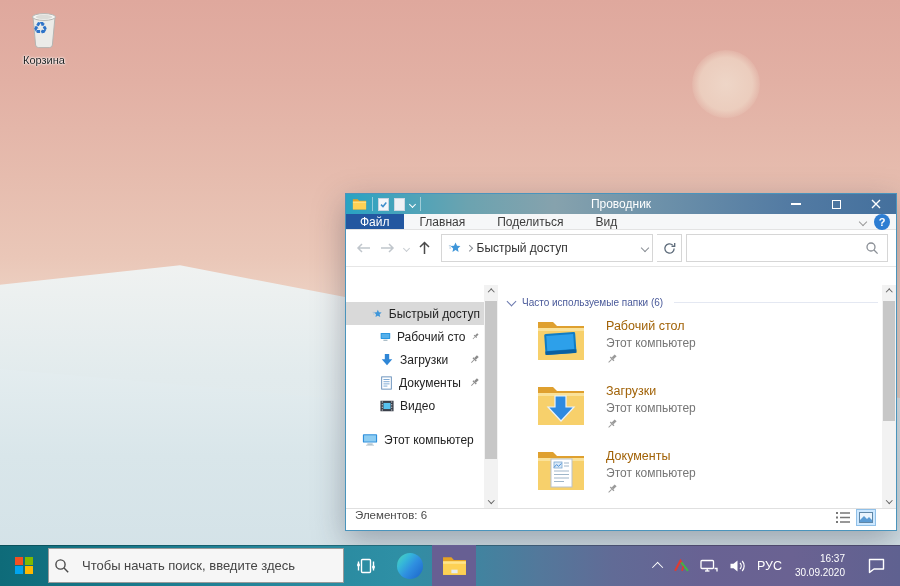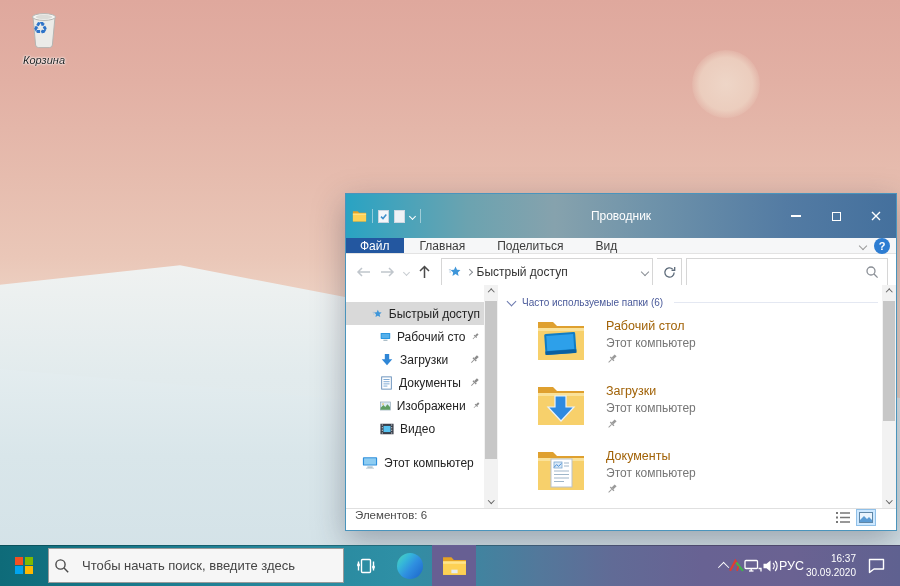--- a/index.html
+++ b/index.html
@@ -16,27 +16,27 @@
     background:linear-gradient(180deg,#f0f2f1 0%,#e2ebed 35%,#dae7ea 100%);
     clip-path:polygon(0 7%,20% 1%,48% 16%,78% 34%,100% 42%,100% 100%,0 100%);}
   .dune-b{position:absolute;left:0;top:350px;width:900px;height:236px;
     background:linear-gradient(180deg,#e6eef0 0%,#d9e6ea 45%,#d2e1e7 100%);
     clip-path:polygon(0 8%,30% 18%,62% 30%,100% 26%,100% 100%,0 100%);}
 
   
   .deskicon{position:absolute;left:8px;top:8px;width:72px;text-align:center;cursor:default;}
   .bin-wrap{position:relative;width:36px;height:42px;margin:0 auto;}
   .bin-label{display:inline-block;margin-top:2px;font-size:11px;color:#1d1d1d;
-    text-shadow:0 0 3px #fff,0 0 2px #fff,0 0 1px #fff;font-style:italic;}
+    text-shadow:0 0 3px #fff,0 0 2px #fff,0 0 1px #fff;}
   .bin-glyph{position:absolute;left:7px;top:10px;font-size:17px;color:#2e74c9;}
 
   
   .win{position:absolute;left:345px;top:193px;width:552px;height:338px;background:#fff;
     border:1px solid #4a94bc;box-shadow:0 10px 30px rgba(40,40,60,.35);font-size:12px;color:#222;}
-  .titlebar{position:relative;height:44px;display:flex;align-items:center;
+  .titlebar{position:relative;height:20px;display:flex;align-items:center;
     background:linear-gradient(90deg,#29a3c3 0%,#6ba3b0 22%,#86a2ad 38%,#6f93aa 55%,#537ba3 80%,#44709d 100%);}
   .qat{display:flex;align-items:center;gap:5px;padding-left:6px;z-index:2;}
   .qat-sep{width:1px;height:14px;background:rgba(255,255,255,.45);}
   .title-text{position:absolute;left:0;right:0;text-align:center;color:#fff;font-size:12px;}
   .wctrls{margin-left:auto;display:flex;z-index:2;}
   .wctrl{width:40px;height:28px;display:flex;align-items:center;justify-content:center;}
   .min-glyph{width:10px;height:1.5px;background:#fff;}
   .max-glyph{width:9px;height:9px;border:1.4px solid #fff;}
 
   .tabsrow{height:16px;background:#f6f7f8;display:flex;align-items:stretch;border-bottom:1px solid #e3e3e3;}
@@ -96,21 +96,21 @@
   .startbtn{width:48px;display:flex;align-items:center;justify-content:center;}
   .winlogo{display:grid;grid-template-columns:8px 8px;grid-template-rows:8px 8px;gap:1.5px;}
   .winlogo i{display:block;}
   .tb-search{width:296px;margin:3px 0;background:#f6f6f6;border:1px solid #9a9a9a;
     display:flex;align-items:center;gap:10px;padding:0 5px;}
   .tb-search input{border:none;outline:none;background:transparent;font-size:13px;flex:1;
     font-family:inherit;color:#3a3a3a;}
   .tb-search input::placeholder{color:#454545;opacity:1;}
   .tbbtn{width:44px;display:flex;align-items:center;justify-content:center;}
   .tb-explorer{background:#675f93;}
-  .tray{margin-left:auto;display:flex;align-items:center;padding-right:4px;}
+  .tray{margin-left:auto;display:flex;align-items:center;gap:11px;padding-right:4px;}
   .tray-lang{color:#fff;font-size:12.5px;}
   .tray-clock{color:#fff;font-size:10px;text-align:right;line-height:14px;padding-left:2px;}
   .tray-chevup{width:8px;height:8px;border-left:1.6px solid #fff;border-top:1.6px solid #fff;transform:rotate(45deg) translateY(2px);}
   .actioncenter{width:40px;display:flex;align-items:center;justify-content:center;height:41px;}
 </style>
 </head>
 <body>
 
 <div class="desktop">
   <div class="wallpaper"></div>
@@ -251,35 +251,20 @@
                 <rect x="6.5" y="7.6" width="1" height="5"></rect>
               </g>
           </svg>
         </div>
         <div class="sbitem">
           <svg width="13" height="14" viewBox="0 0 14 16">
             <rect x="1.5" y="1" width="11" height="14" fill="#fff" stroke="#5b87b5"></rect>
             <path d="M3.5 4h7M3.5 6.5h7M3.5 9h7M3.5 11.5h4.5" stroke="#6fa0d0" stroke-width="1"></path>
           </svg>
           <span>Документы</span>
-          <svg class="pin" width="11" height="11" viewBox="0 0 14 14">
-            <g transform="rotate(45 7 7)" fill="#8b8b8b">
-                <rect x="5.4" y="1" width="3.2" height="5"></rect>
-                <rect x="4" y="6" width="6" height="1.6"></rect>
-                <rect x="6.5" y="7.6" width="1" height="5"></rect>
-              </g>
-          </svg>
-        </div>
-        <div class="sbitem">
-          <svg width="14" height="12" viewBox="0 0 16 13">
-            <rect x="0.5" y="0.5" width="15" height="12" fill="#dcebf5" stroke="#8fa6b5"></rect>
-            <path d="M1 9l4-4 3 3 3-4 4 4v4H1z" fill="#5f9e62"></path>
-            <circle cx="4.5" cy="3.5" r="1.3" fill="#e8c25a"></circle>
-          </svg>
-          <span>Изображени</span>
           <svg class="pin" width="11" height="11" viewBox="0 0 14 14">
             <g transform="rotate(45 7 7)" fill="#8b8b8b">
                 <rect x="5.4" y="1" width="3.2" height="5"></rect>
                 <rect x="4" y="6" width="6" height="1.6"></rect>
                 <rect x="6.5" y="7.6" width="1" height="5"></rect>
               </g>
           </svg>
         </div>
         <div class="sbitem">
           <svg width="14" height="12" viewBox="0 0 16 13">

